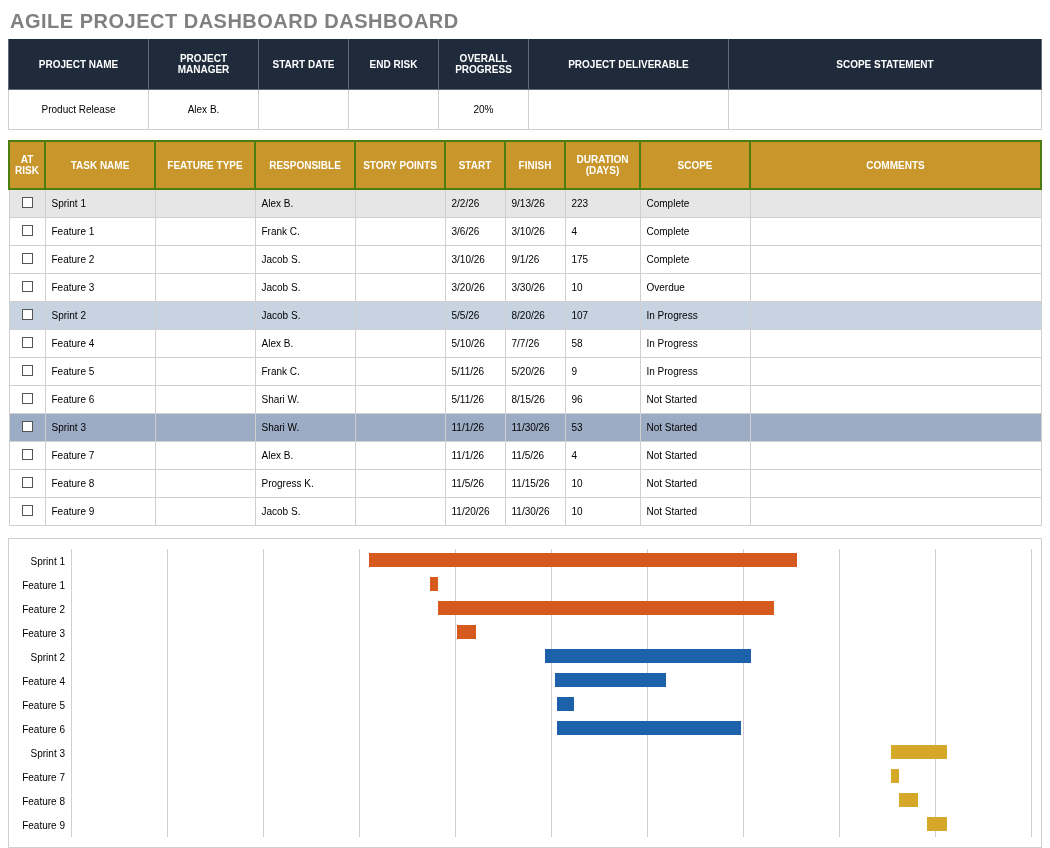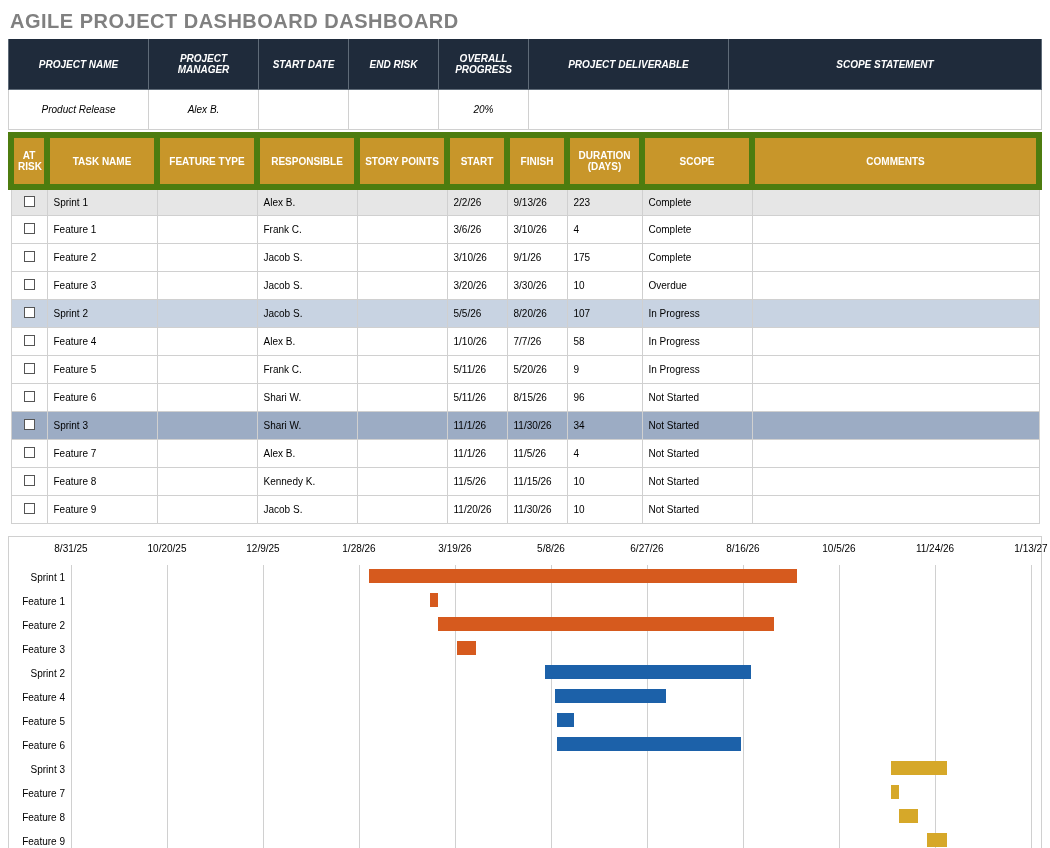--- a/index.html
+++ b/index.html
@@ -16,22 +16,21 @@
     font-size: 20px;
     font-weight: 700;
     color: #808080;
     letter-spacing: 0.5px;
     margin: 2px 0 6px 2px;
   }
   
   .summary {
     width: 100%;
     border-collapse: collapse;
-    margin-bottom: 2px;
-    font-style: italic;
+    margin-bottom: 10px;
   }
   .summary th {
     background: #1f2b3b;
     color: #fff;
     font-size: 10px;
     font-weight: 700;
     text-align: center;
     padding: 14px 6px;
     border: 1px solid #5f6b78;
     border-top: none;
@@ -50,21 +49,21 @@
     margin-bottom: 12px;
     table-layout: fixed;
   }
   .tasks th {
     background: #c8962a;
     color: #fff;
     font-size: 10px;
     font-weight: 700;
     text-align: center;
     padding: 12px 4px;
-    border: 6px solid #4d7c0f;
+    border: 2px solid #4d7c0f;
   }
   .tasks td {
     border: 1px solid #d0d0d0;
     padding: 6px 6px;
     font-size: 10px;
     text-align: left;
     background: #fff;
     height: 28px;
   }
   .tasks td.center { text-align: center; }
@@ -256,21 +255,21 @@
         <td>107</td>
         <td>In Progress</td>
         <td></td>
       </tr>
       <tr>
         <td class="center"><span class="checkbox"></span></td>
         <td>Feature 4</td>
         <td></td>
         <td>Alex B.</td>
         <td></td>
-        <td>1/10/26</td>
+        <td>5/10/26</td>
         <td>7/7/26</td>
         <td>58</td>
         <td>In Progress</td>
         <td></td>
       </tr>
       <tr>
         <td class="center"><span class="checkbox"></span></td>
         <td>Feature 5</td>
         <td></td>
         <td>Frank C.</td>
@@ -294,41 +293,41 @@
         <td></td>
       </tr>
       <tr class="shade-blue2">
         <td class="center"><span class="checkbox"></span></td>
         <td>Sprint 3</td>
         <td></td>
         <td>Shari W.</td>
         <td></td>
         <td>11/1/26</td>
         <td>11/30/26</td>
-        <td>34</td>
+        <td>53</td>
         <td>Not Started</td>
         <td></td>
       </tr>
       <tr>
         <td class="center"><span class="checkbox"></span></td>
         <td>Feature 7</td>
         <td></td>
         <td>Alex B.</td>
         <td></td>
         <td>11/1/26</td>
         <td>11/5/26</td>
         <td>4</td>
         <td>Not Started</td>
         <td></td>
       </tr>
       <tr>
         <td class="center"><span class="checkbox"></span></td>
         <td>Feature 8</td>
         <td></td>
-        <td>Kennedy K.</td>
+        <td>Progress K.</td>
         <td></td>
         <td>11/5/26</td>
         <td>11/15/26</td>
         <td>10</td>
         <td>Not Started</td>
         <td></td>
       </tr>
       <tr>
         <td class="center"><span class="checkbox"></span></td>
         <td>Feature 9</td>
@@ -339,33 +338,20 @@
         <td>11/30/26</td>
         <td>10</td>
         <td>Not Started</td>
         <td></td>
       </tr>
     </tbody>
 </table>
 
 <div class="gantt-wrap">
   <div class="gantt">
-    <div class="gantt-axis" id="gantt-axis">
-        <div class="tick" style="left: 0%;">8/31/25</div>
-        <div class="tick" style="left: 10%;">10/20/25</div>
-        <div class="tick" style="left: 20%;">12/9/25</div>
-        <div class="tick" style="left: 30%;">1/28/26</div>
-        <div class="tick" style="left: 40%;">3/19/26</div>
-        <div class="tick" style="left: 50%;">5/8/26</div>
-        <div class="tick" style="left: 60%;">6/27/26</div>
-        <div class="tick" style="left: 70%;">8/16/26</div>
-        <div class="tick" style="left: 80%;">10/5/26</div>
-        <div class="tick" style="left: 90%;">11/24/26</div>
-        <div class="tick" style="left: 100%;">1/13/27</div>
-      </div>
     <div class="gantt-body" id="gantt-body">
       <div class="gantt-grid" id="gantt-grid" style="height: 288px;">
           <div class="vline" style="left: 0%;"></div>
           <div class="vline" style="left: 10%;"></div>
           <div class="vline" style="left: 20%;"></div>
           <div class="vline" style="left: 30%;"></div>
           <div class="vline" style="left: 40%;"></div>
           <div class="vline" style="left: 50%;"></div>
           <div class="vline" style="left: 60%;"></div>
           <div class="vline" style="left: 70%;"></div>

